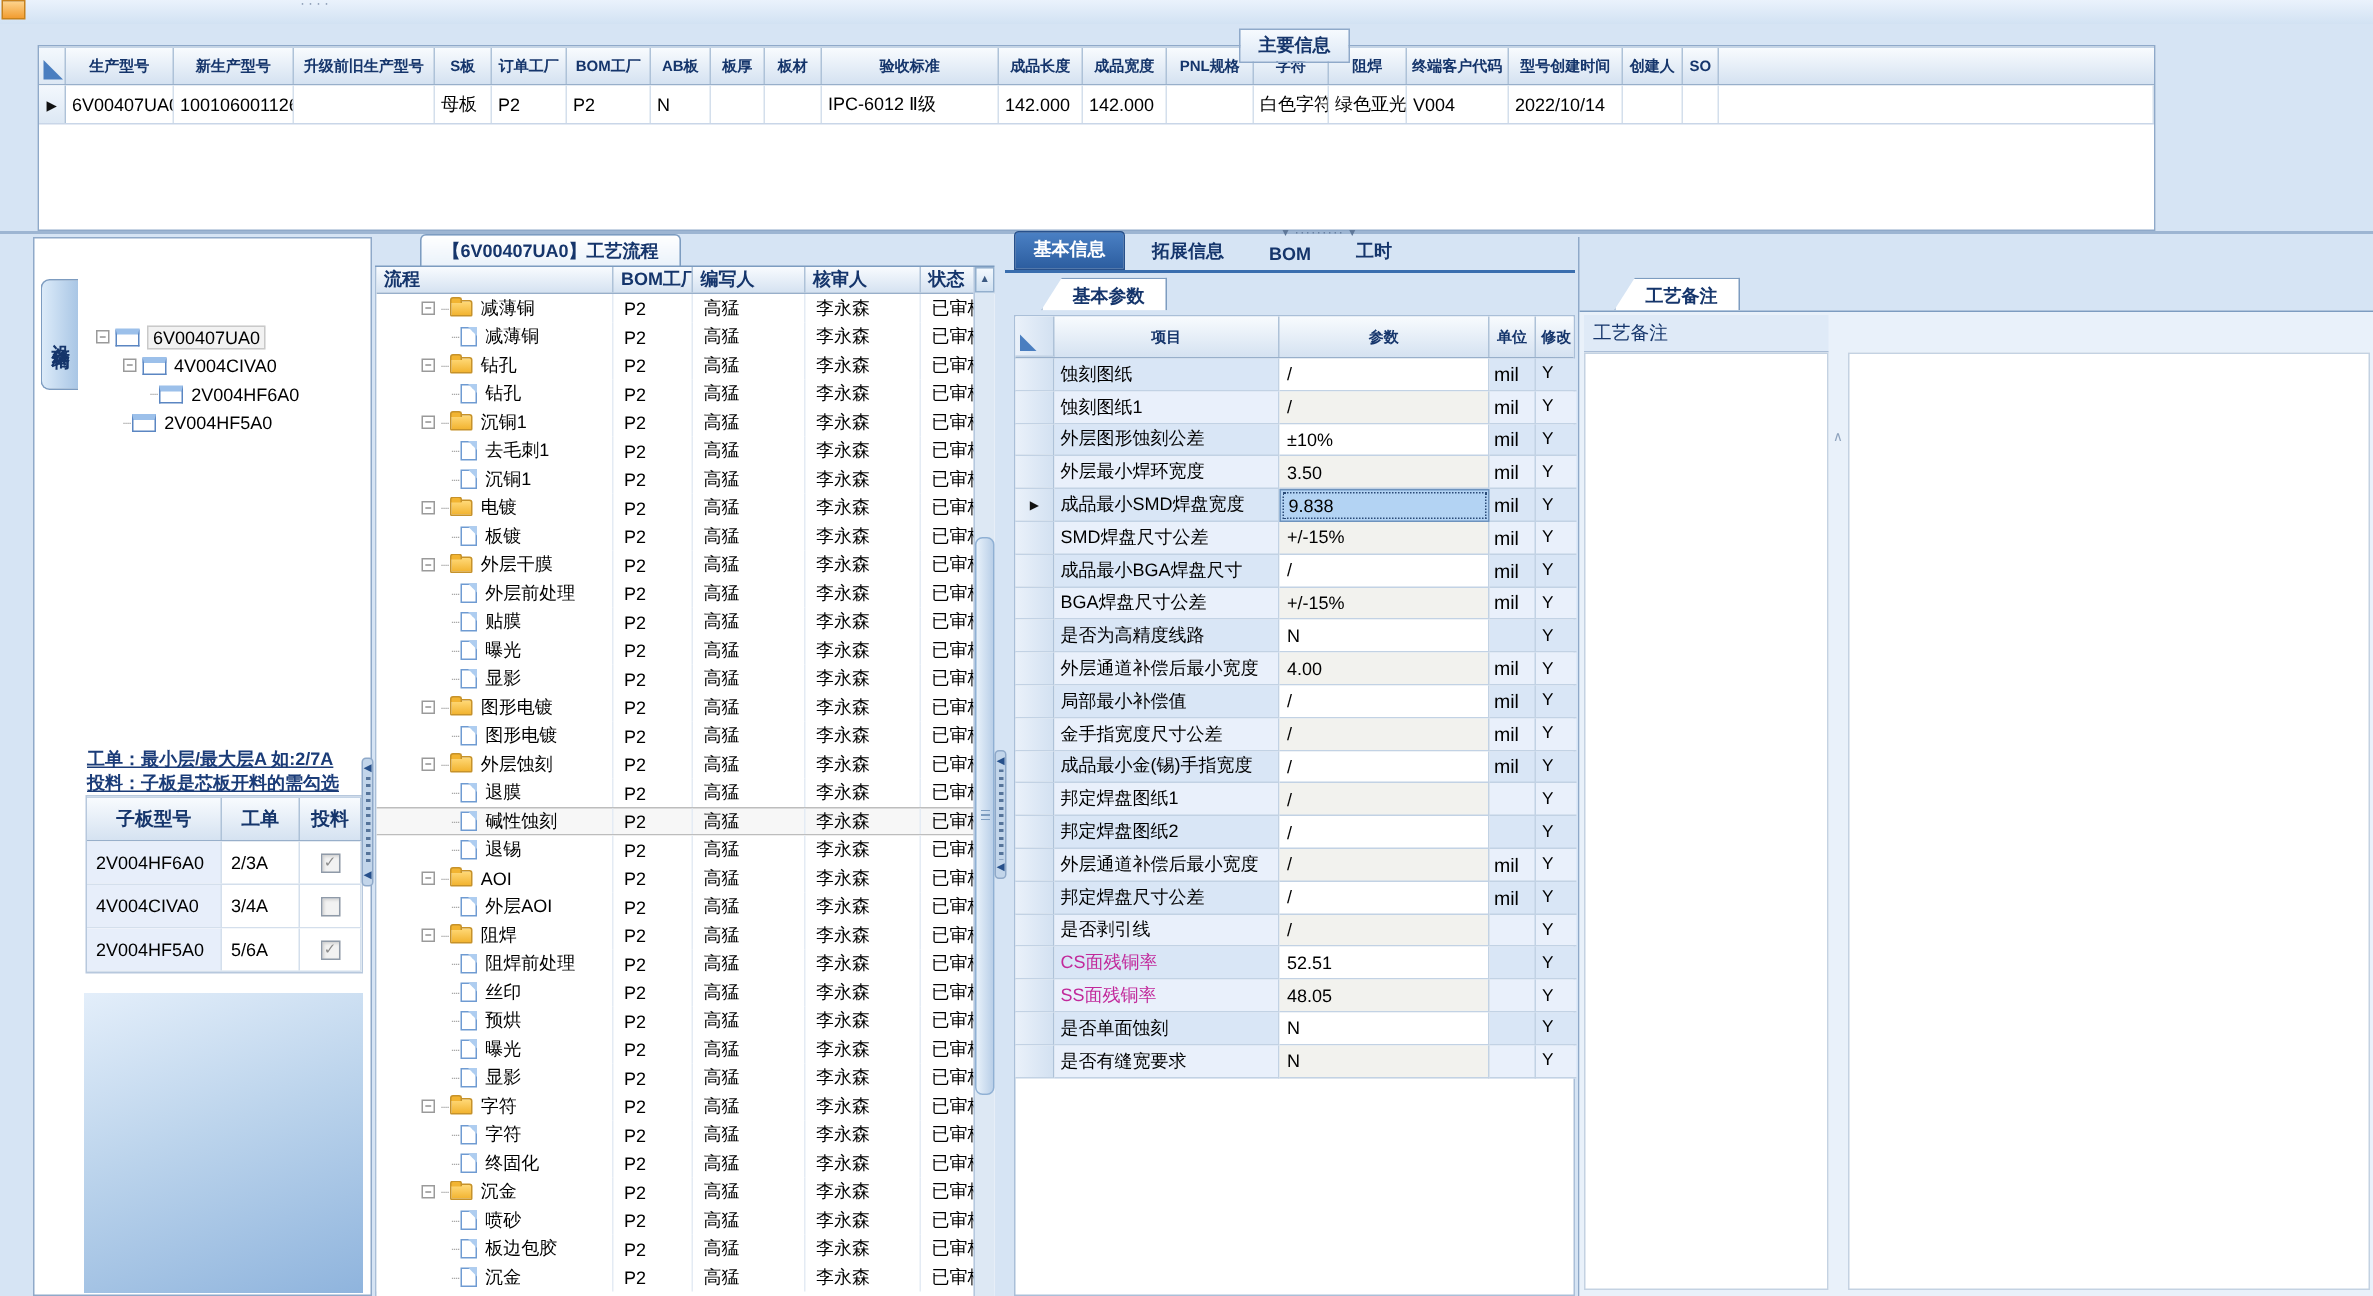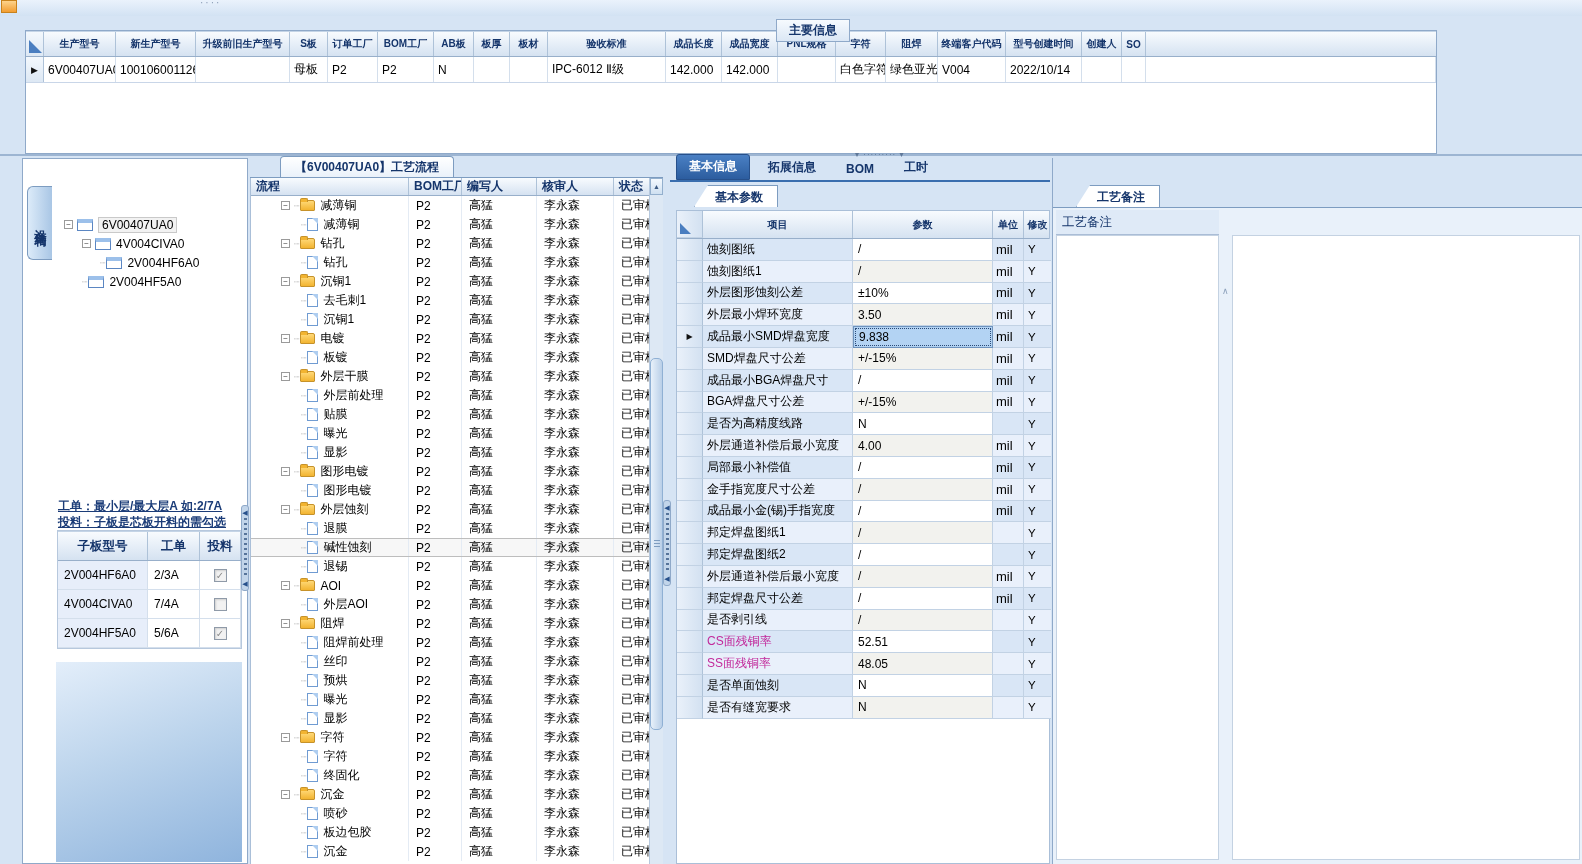--- a/index.html
+++ b/index.html
@@ -15,21 +15,21 @@
   
   #topbar { left:0; top:0; width:1582px; height:16px;
     background:linear-gradient(#eaf2fc,#d2e2f3); }
   #corner-icon { left:1px; top:0; width:16px; height:13px;
     background:linear-gradient(#fdd38c,#f29d31); border:1px solid #c8821c; }
   #top-dots { left:200px; top:-3px; color:#8a9bb4; font-size:10px; letter-spacing:2px; }
 
   
   #main-group { left:25px; top:30px; width:1412px; height:124px;
     border:1px solid #8fa9c9; background:#fff; }
-  #main-legend { left:750px; top:-12px; padding:2px 12px;
+  #main-legend { left:800px; top:-12px; padding:2px 12px;
     background:linear-gradient(#f6fafe,#dbe7f5); border:1px solid #8fa9c9;
     font-weight:bold; color:#15356b; }
   .grid-header { display:flex; height:26px;
     background:linear-gradient(#f8fbfe,#d5e2f1);
     border-bottom:1px solid #98afca; border-top:1px solid #c4d4e6; }
   .hdrcell { display:flex; align-items:center; justify-content:center;
     border-right:1px solid #aec2d8; color:#15356b; font-weight:bold;
     font-size:10px; white-space:nowrap; overflow:hidden; flex:0 0 auto; height:100%; }
   .hdr-fill { flex:1 1 auto; border-right:none; }
   .grid-row { display:flex; height:26px; border-bottom:1px solid #c9d6e8; background:#fff; }
@@ -292,21 +292,21 @@
     <div id="bt-rows">
         <div class="b-row">
           <div class="b-cell model" style="width: 90px;">2V004HF6A0</div>
           <div class="b-cell" style="width: 52px;">2/3A</div>
           <div class="b-cell" style="width: 41px; justify-content: center; padding-left: 0px;">
             <div class="cb">✓</div>
           </div>
         </div>
         <div class="b-row">
           <div class="b-cell model" style="width: 90px;">4V004CIVA0</div>
-          <div class="b-cell" style="width: 52px;">7/4A</div>
+          <div class="b-cell" style="width: 52px;">3/4A</div>
           <div class="b-cell" style="width: 41px; justify-content: center; padding-left: 0px;">
             <div class="cb"></div>
           </div>
         </div>
         <div class="b-row">
           <div class="b-cell model" style="width: 90px;">2V004HF5A0</div>
           <div class="b-cell" style="width: 52px;">5/6A</div>
           <div class="b-cell" style="width: 41px; justify-content: center; padding-left: 0px;">
             <div class="cb">✓</div>
           </div>

